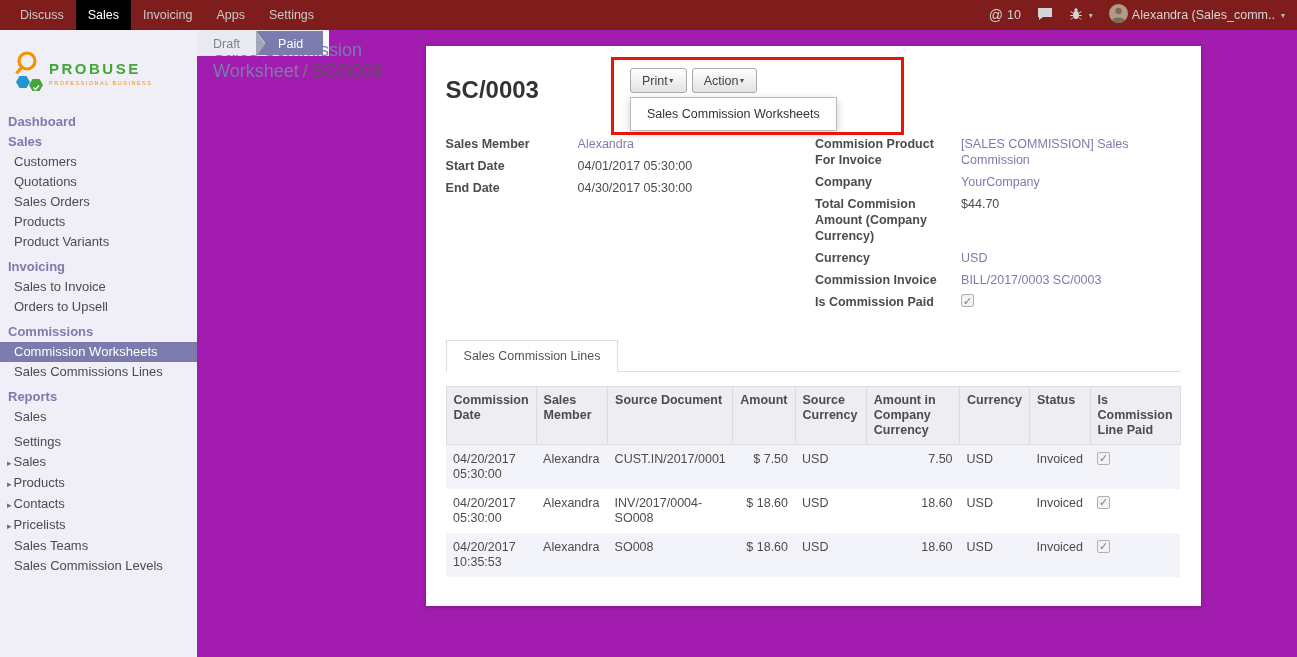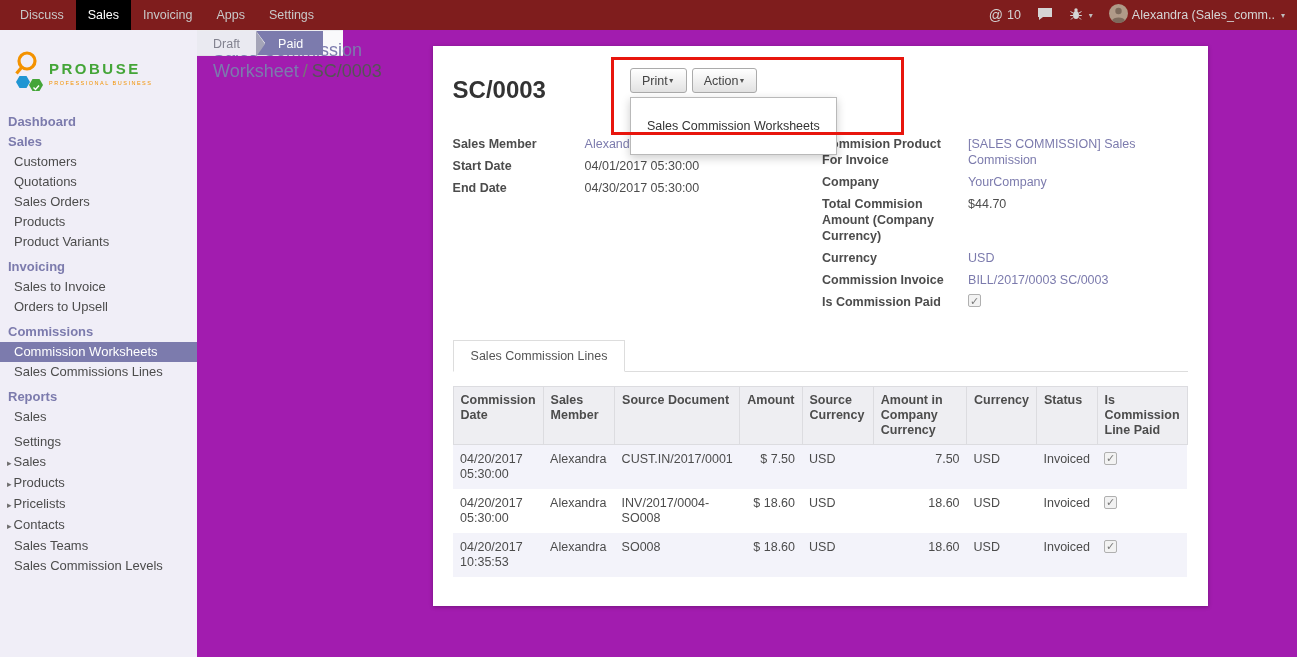--- a/index.html
+++ b/index.html
@@ -39,21 +39,21 @@
   .cp-buttons { position:absolute; left:433px; top:38px; display:flex; gap:5px; }
   .btn { font-size:12.5px; color:#444; background:linear-gradient(#ffffff,#e2e2e2); border:1px solid #ababab; border-radius:3px; padding:4px 11px; cursor:pointer; display:flex; align-items:center; height:25px; }
   .bcaret { font-size:7px; color:#555; }
   .pager { position:absolute; right:16px; top:40px; display:flex; align-items:center; gap:9px; font-size:12.5px; color:#666; }
   .pager-btns { display:flex; }
   .pbtn { width:26px; height:23px; background:linear-gradient(#ffffff,#e2e2e2); border:1px solid #ababab; display:flex; align-items:center; justify-content:center; font-size:14px; color:#555; cursor:pointer; }
   .pbtn.prev { border-radius:3px 0 0 3px; border-right:none; }
   .pbtn.next { border-radius:0 3px 3px 0; }
 
   
-  .statusbar { height:26px; background:#f9f9fb; border-top:1px solid #ececef; border-bottom:1px solid #e2e2e6; display:flex; justify-content:flex-end; padding-right:20px; flex-shrink:0; }
+  .statusbar { height:26px; background:#f9f9fb; border-top:1px solid #ececef; border-bottom:1px solid #e2e2e6; display:flex; justify-content:flex-end; padding-right:6px; flex-shrink:0; }
   .step { line-height:26px; font-size:12.5px; padding:0 16px; color:#82828f; cursor:pointer; position:relative; }
   .step-draft { background:#eaeaf1; }
   .step-draft::after { content:""; position:absolute; right:-9px; top:0; border-left:9px solid #a5a5b8; border-top:13px solid transparent; border-bottom:13px solid transparent; z-index:2; }
   .step-active { background:#7c7bad; color:#fff; padding:0 20px 0 22px; clip-path:polygon(0 0,100% 0,100% 100%,0 100%,9px 50%); }
 
   
   .content { flex:1; overflow:hidden; padding-top:16px; }
   .sheet { width:775px; margin:0 auto; background:#fff; box-shadow:0 1px 4px rgba(0,0,0,.28); padding:30px 20px 20px; height:560px; }
   .sheet-title { font-size:24px; font-weight:bold; color:#333; margin-bottom:32px; }
   .fields { display:flex; }
@@ -69,21 +69,21 @@
   .tabs { margin-top:28px; border-bottom:1px solid #ddd; }
   .tab { display:inline-block; padding:8px 17px; font-size:12.5px; color:#555; background:#fff; border:1px solid #ddd; border-bottom:1px solid #fff; position:relative; top:1px; cursor:pointer; }
   .lines { width:100%; border-collapse:collapse; margin-top:14px; font-size:12.5px; color:#4c4c4c; }
   .lines th { background:#eeeef2; border:1px solid #dcdce0; font-weight:bold; text-align:left; padding:6px 7px; vertical-align:top; line-height:15px; }
   .lines th.nowrap { white-space:nowrap; }
   .lines td { padding:7px; vertical-align:top; line-height:15px; word-wrap:break-word; }
   .lines tbody tr.odd { background:#f3f3fa; }
   .num { text-align:right; }
 
   
-  .dropdown { position:absolute; left:433px; top:67px; background:#fff; border:1px solid #b9b9b9; box-shadow:0 3px 9px rgba(0,0,0,.2); z-index:10; padding:16px 0; min-width:206px; }
+  .dropdown { position:absolute; left:433px; top:67px; background:#fff; border:1px solid #b9b9b9; box-shadow:0 3px 9px rgba(0,0,0,.2); z-index:10; padding:4px 0; min-width:206px; }
   .dropdown-item { font-size:12.5px; color:#333; padding:5px 16px; white-space:nowrap; cursor:pointer; }
   .annotation { position:absolute; left:414px; top:27px; width:293px; height:78px; border:3px solid #e8150d; z-index:50; pointer-events:none; }
 </style>
 </head>
 <body>
 
 <div class="topbar">
   <div class="menu">
     <div class="menu-item">Discuss</div>
     <div class="menu-item active">Sales</div>
@@ -168,22 +168,22 @@
 
     <div class="side-sec">
       <div class="side-head">Reports</div>
       <div class="side-item">Sales</div>
     </div>
 
     <div class="side-sec">
       <div class="side-item">Settings</div>
       <div class="side-item"><span class="tri">▸</span><span>Sales</span></div>
       <div class="side-item"><span class="tri">▸</span><span>Products</span></div>
+      <div class="side-item"><span class="tri">▸</span><span>Contacts</span></div>
       <div class="side-item"><span class="tri">▸</span><span>Pricelists</span></div>
-      <div class="side-item"><span class="tri">▸</span><span>Contacts</span></div>
       <div class="side-item">Sales Teams</div>
       <div class="side-item">Sales Commission Levels</div>
     </div>
   </div>
 
   <div class="main">
 
     <div class="control">
       <div class="breadcrumb">
         <span class="bc-link">Sales Commission Worksheet</span><span class="bc-sep">/</span><span>SC/0003</span>

